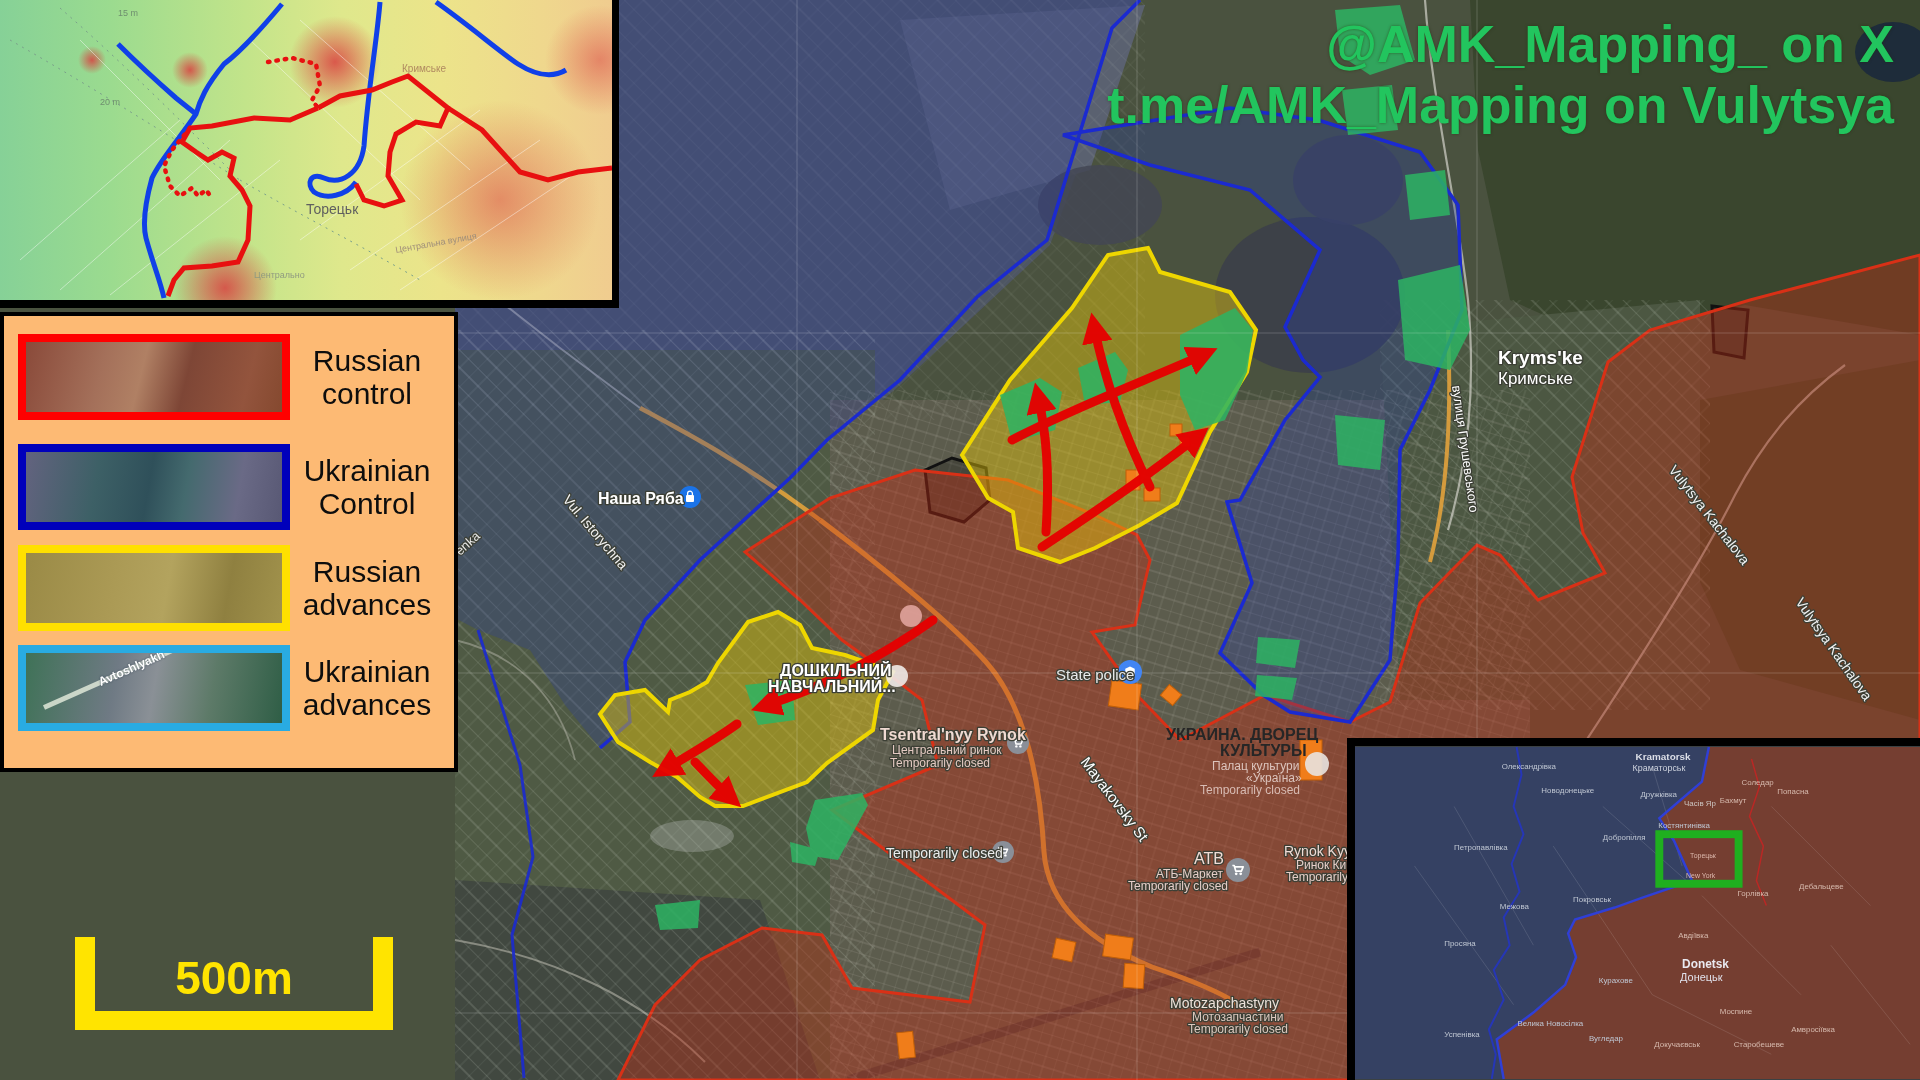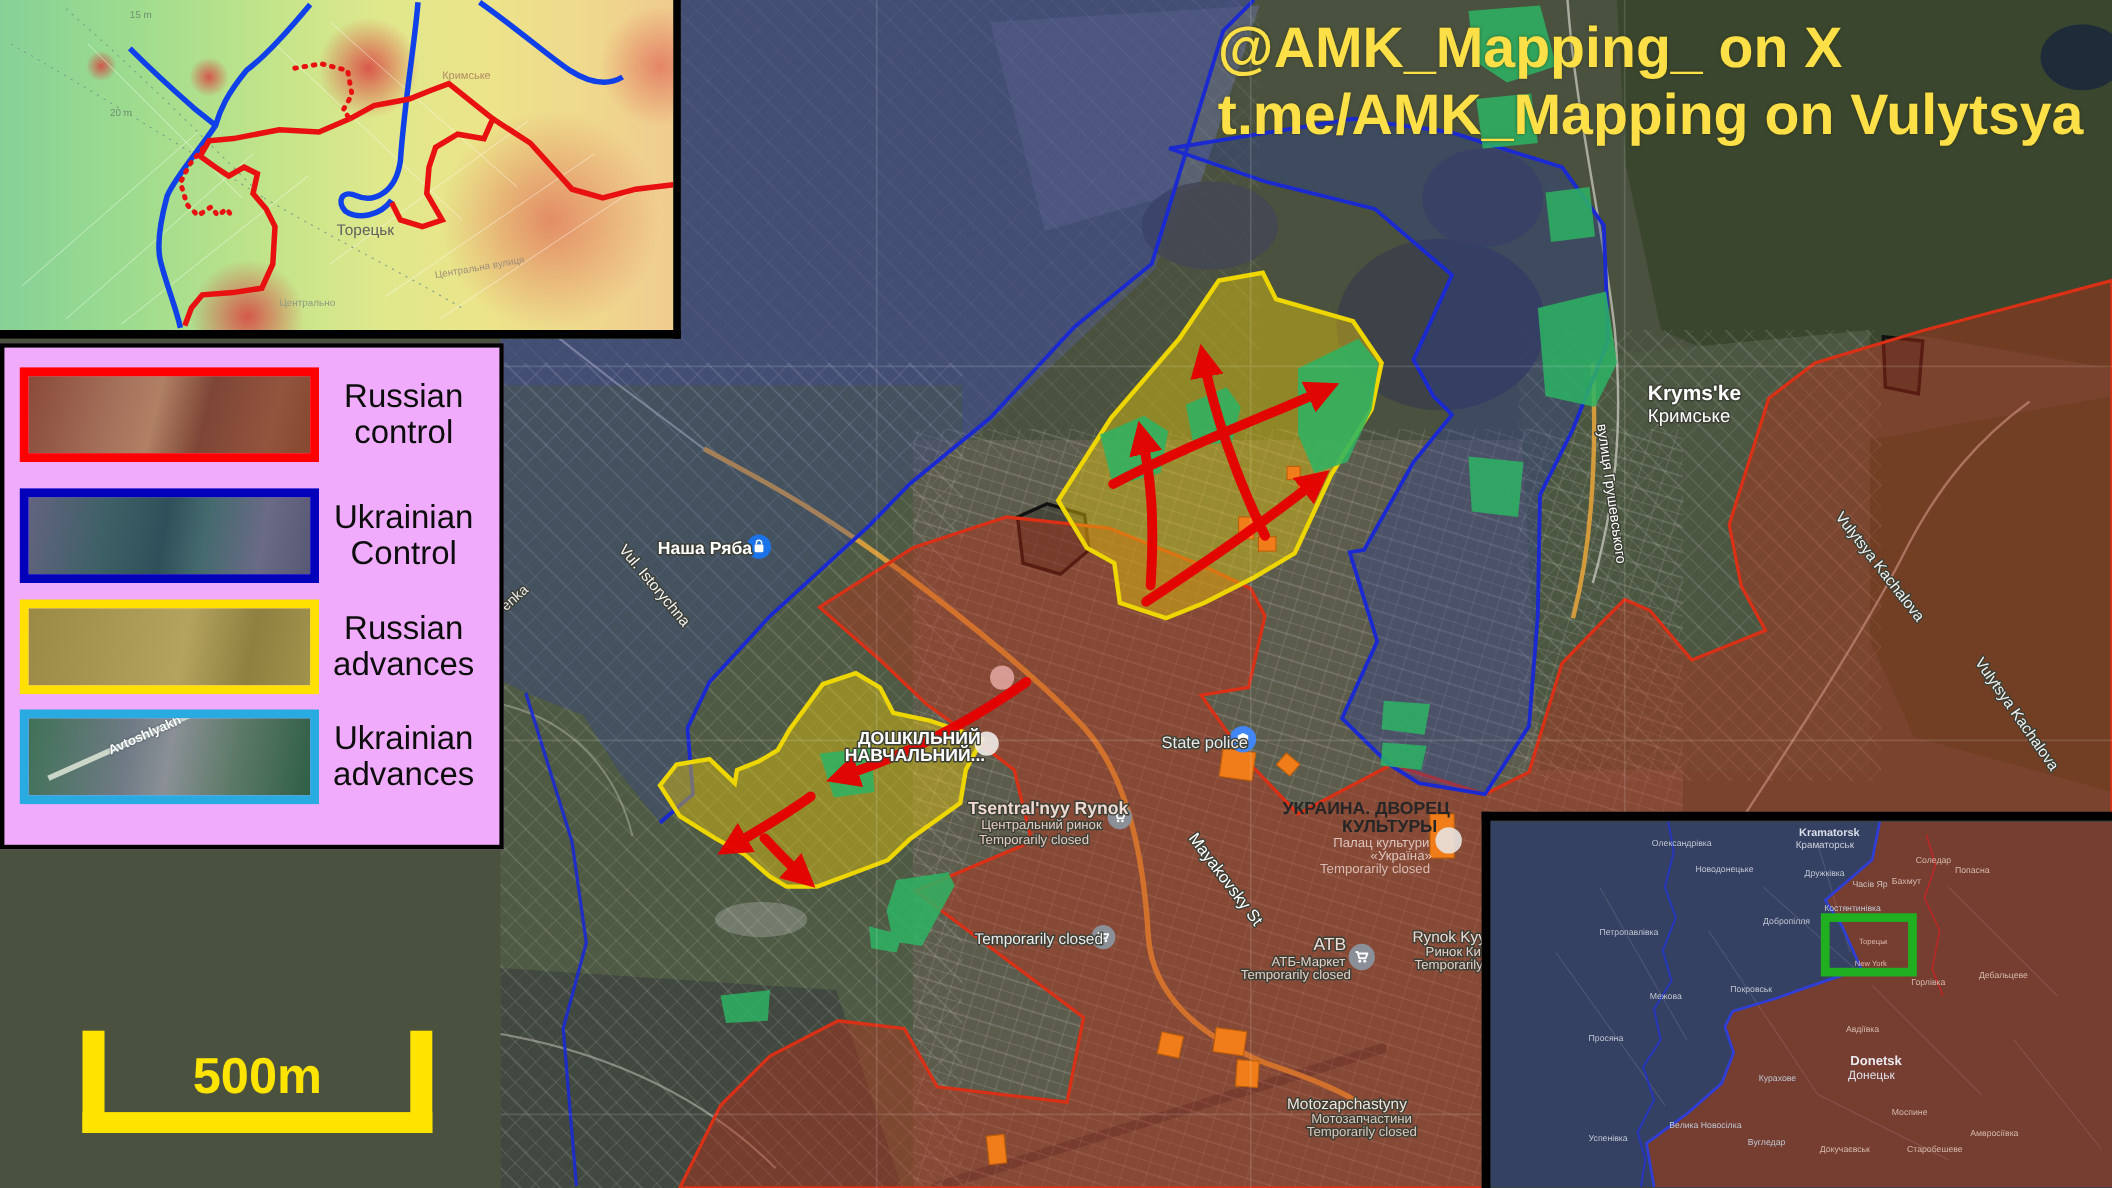--- a/index.html
+++ b/index.html
@@ -1,24 +1,24 @@
 <!DOCTYPE html>
 <html><head>
 <meta charset="utf-8">
 <style>
   html,body{margin:0;padding:0;background:#000;}
   #stage{position:relative;width:1920px;height:1080px;overflow:hidden;background:#4a523f;
          font-family:"Liberation Sans",sans-serif;}
   svg text{font-family:"Liberation Sans",sans-serif;}
   
-  #attribution{position:absolute;top:14px;right:26px;text-align:left;z-index:30;
-    color:#fde047;font-size:52px;font-weight:bold;line-height:61px;
+  #attribution{position:absolute;top:14px;right:26px;text-align:right;z-index:30;
+    color:#22c55e;font-size:52px;font-weight:bold;line-height:61px;
     text-shadow:0 0 3px rgba(40,40,0,.55);white-space:nowrap;}
   
-  #legend{position:absolute;left:0;top:312px;width:458px;height:460px;background:#f0abfc;
+  #legend{position:absolute;left:0;top:312px;width:458px;height:460px;background:#fdba74;
     border:4px solid #000;box-sizing:border-box;z-index:25;}
   .lrow{position:absolute;left:14px;width:430px;height:86px;}
   .sw{position:absolute;left:0;top:0;width:256px;height:70px;border:8px solid #000;}
   .sw1{border-color:#ff0000;background:linear-gradient(104deg,#8a4a3a 0%,#a4705a 30%,#b08064 45%,#7e4636 62%,#93543d 85%,#85492f 100%);}
   .sw2{border-color:#0000bb;background:linear-gradient(100deg,#63637f 0%,#3d6066 28%,#2f505a 48%,#446a6e 62%,#6a6a86 82%,#585874 100%);}
   .sw3{border-color:#ffe000;background:linear-gradient(100deg,#9a8a46 0%,#ab9a55 35%,#b3a35e 55%,#8f8040 78%,#a1924c 100%);}
   .sw4{border-color:#29abe2;background:linear-gradient(100deg,#3f7257 0%,#6f7a84 35%,#8a9096 50%,#5d7a68 72%,#2f5e46 100%);overflow:hidden;}
   .swroad{position:absolute;left:18px;top:52px;width:190px;height:5px;background:#dfe8d8;
     transform:rotate(-24deg);transform-origin:left center;opacity:.85;}
   .swroadlabel{position:absolute;left:70px;top:8px;color:#fff;font-size:12px;font-weight:bold;

